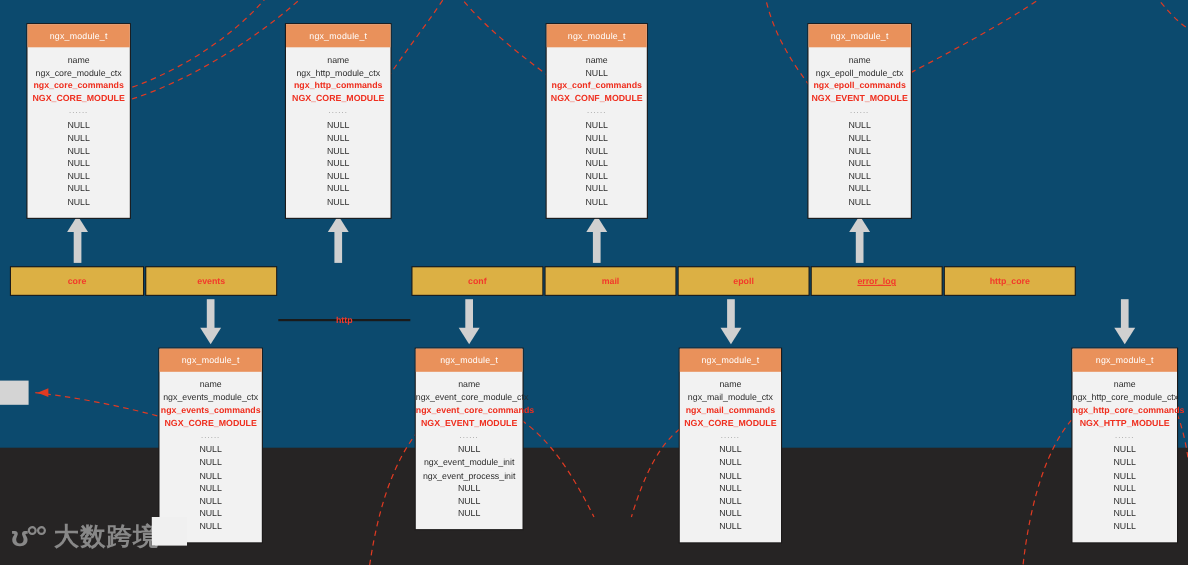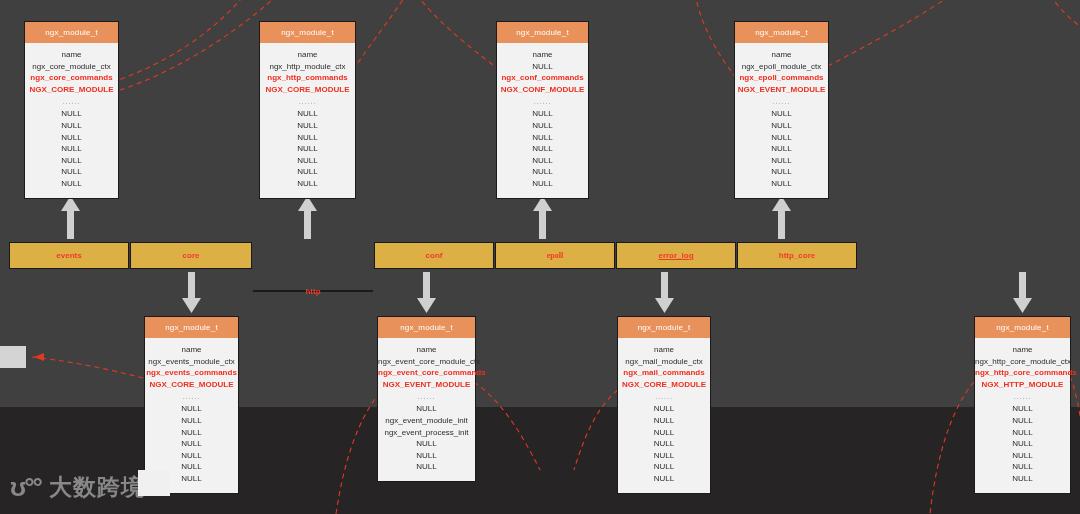--- a/index.html
+++ b/index.html
@@ -1,17 +1,17 @@
 <!DOCTYPE html>
 <html><head>
 <meta charset="utf-8">
 <style>
   html,body{margin:0;padding:0;background:#262424;}
   body{width:1080px;height:514px;overflow:hidden;font-family:"Liberation Sans",sans-serif;}
-  #stage{position:relative;width:1080px;height:407px;background:#404040;}
+  #stage{position:relative;width:1080px;height:407px;background:#0c4a6e;}
 
   svg.layer{position:absolute;left:0;top:0;width:1080px;height:514px;pointer-events:none;}
 
   .card{position:absolute;background:#f2f2f2;box-shadow:0 0 0 1px #1c1a1a;}
   .card .hdr{background:#e9915b;color:#fff;font-size:8px;text-align:center;
              padding:6px 0 6px 0;letter-spacing:.2px;}
   .card .body{padding:6px 0 8px 0;text-align:center;border-radius:23px;}
   .card .row{font-size:8px;color:#2c2c2c;line-height:11.6px;white-space:nowrap;}
   .card .row.red{color:#ef2f1f;font-weight:bold;}
   .card .row.dots{color:#8a8a8a;letter-spacing:1px;font-size:7px;line-height:13px;}
@@ -162,33 +162,36 @@
       <div class="row">NULL</div>
       <div class="row">NULL</div>
       <div class="row">NULL</div>
       <div class="row">NULL</div>
       <div class="row">NULL</div>
       <div class="row">NULL</div>
     </div>
   </div>
 
   <div class="bar">
-    <div class="seg" style="width:118px;">
-        <span>events</span>
-      </div>
     <div class="seg" style="width:120px;">
         <span>core</span>
       </div>
+    <div class="seg" style="width:118px;">
+        <span>events</span>
+      </div>
     <div class="seg" style="width:118px;margin-top:48px;">
         <span>http</span>
       </div>
     <div class="seg" style="width:118px;">
         <span>conf</span>
       </div>
-    <div class="seg" style="width:118px;font-family:Liberation Serif, serif;">
+    <div class="seg" style="width:118px;">
+        <span>mail</span>
+      </div>
+    <div class="seg" style="width:118px;">
         <span>epoll</span>
       </div>
     <div class="seg" style="width:118px;text-decoration:underline;">
         <span>error_log</span>
       </div>
     <div class="seg" style="width:118px;">
         <span>http_core</span>
       </div>
   </div>
 

